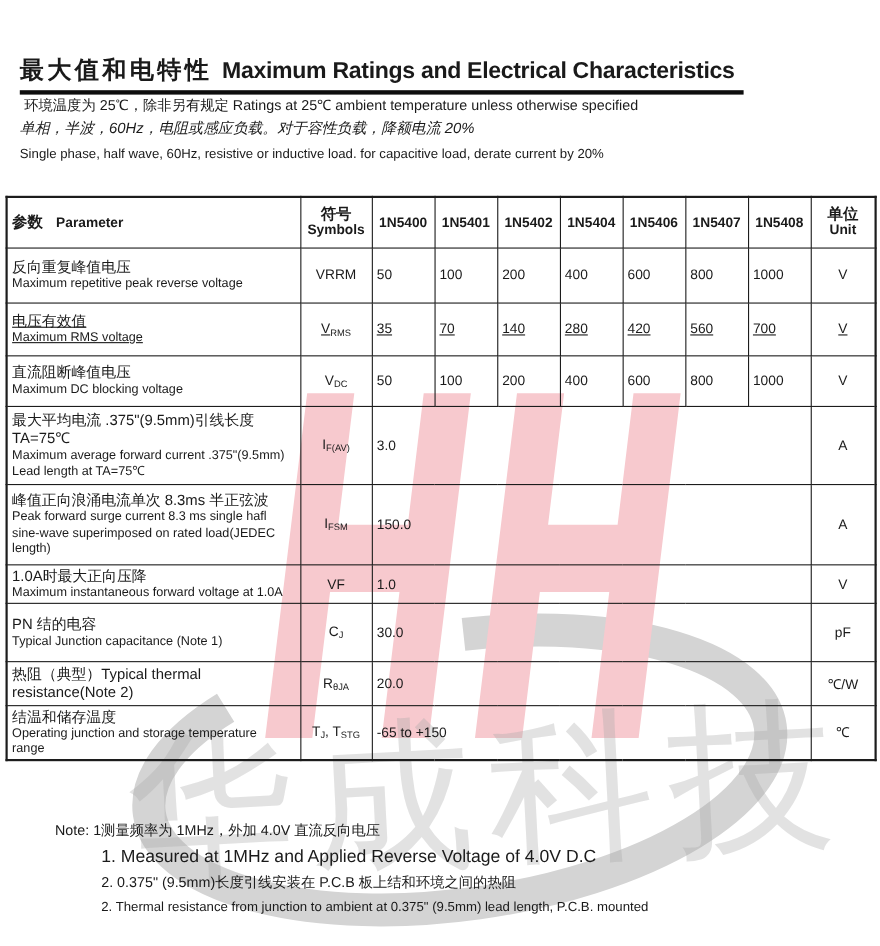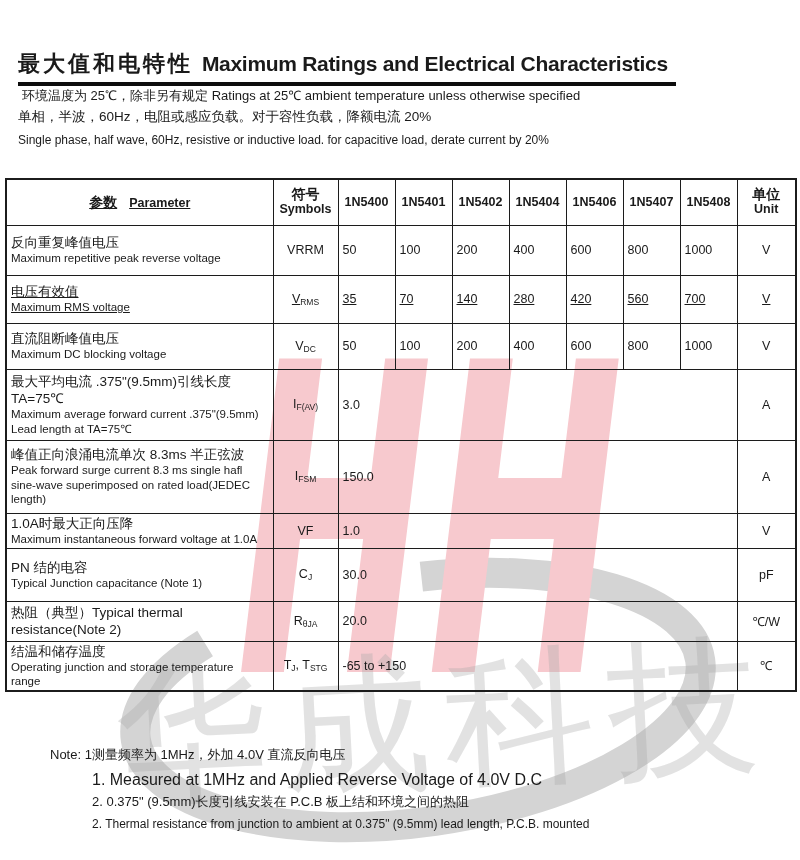--- a/index.html
+++ b/index.html
@@ -33,21 +33,21 @@
     position:absolute; left:18px; top:42px; margin:0;
     border-bottom:4px solid #0d0d0d; padding:0 8px 3px 0;
     white-space:nowrap;
   }
   .title .t-zh {
     font-family:"DejaVu Serif", serif; font-weight:bold;
     font-size:22px; letter-spacing:3px;
   }
   .title .t-en { font-weight:bold; font-size:21px; letter-spacing:-0.3px; }
   .sub1 { position:absolute; left:22px; top:86px;  font-size:13px; }
-  .sub2 { position:absolute; left:18px; top:108px; font-size:13.5px; }
+  .sub2 { position:absolute; left:18px; top:108px; font-size:13.5px;font-style:italic; }
   .sub3 { position:absolute; left:18px; top:133px; font-size:12px; }
   .sub1,.sub2,.sub3 { margin:0; white-space:nowrap; }
   
   table.ratings {
     position:absolute; left:5px; top:178px; width:790px;
     border-collapse:collapse; table-layout:fixed;
     background:transparent;
   }
   table.ratings th, table.ratings td {
     border:1.6px solid #1c1c1c; padding:1px 4px;
@@ -58,21 +58,21 @@
   tbody tr:nth-child(1)  { height:50px; }
   tbody tr:nth-child(2)  { height:48px;text-decoration:underline; }
   tbody tr:nth-child(3)  { height:46px;margin-left:40px; }
   tbody tr:nth-child(4)  { height:71px; }
   tbody tr:nth-child(5)  { height:73px;margin-top:44px; }
   tbody tr:nth-child(6)  { height:35px; }
   tbody tr:nth-child(7)  { height:53px; }
   tbody tr:nth-child(8)  { height:40px; }
   tbody tr:nth-child(9)  { height:43px; }
   tbody tr:nth-child(10) { height:54px; }
-  th.h-param { text-align:center; padding-left:8px;text-decoration:underline; }
+  th.h-param { text-align:left; padding-left:8px; }
   .h-zh { font-size:14px; font-weight:bold; }
   .h-en { font-size:12.5px; font-weight:bold; }
   th.h-param .h-en { margin-left:12px; }
   th.h-part { font-size:12.5px; font-weight:bold; text-align:center; }
   th .stack { text-align:center; line-height:15px; }
   td.param { text-align:left; padding-left:6px; }
   .p-zh { font-size:13.5px; line-height:17px; }
   .p-en { font-size:11.5px; line-height:14.5px; }
   td.sym { text-align:center; font-size:12.5px; }
   td.sym sub { font-size:8.5px; vertical-align:-2px; letter-spacing:0; }

